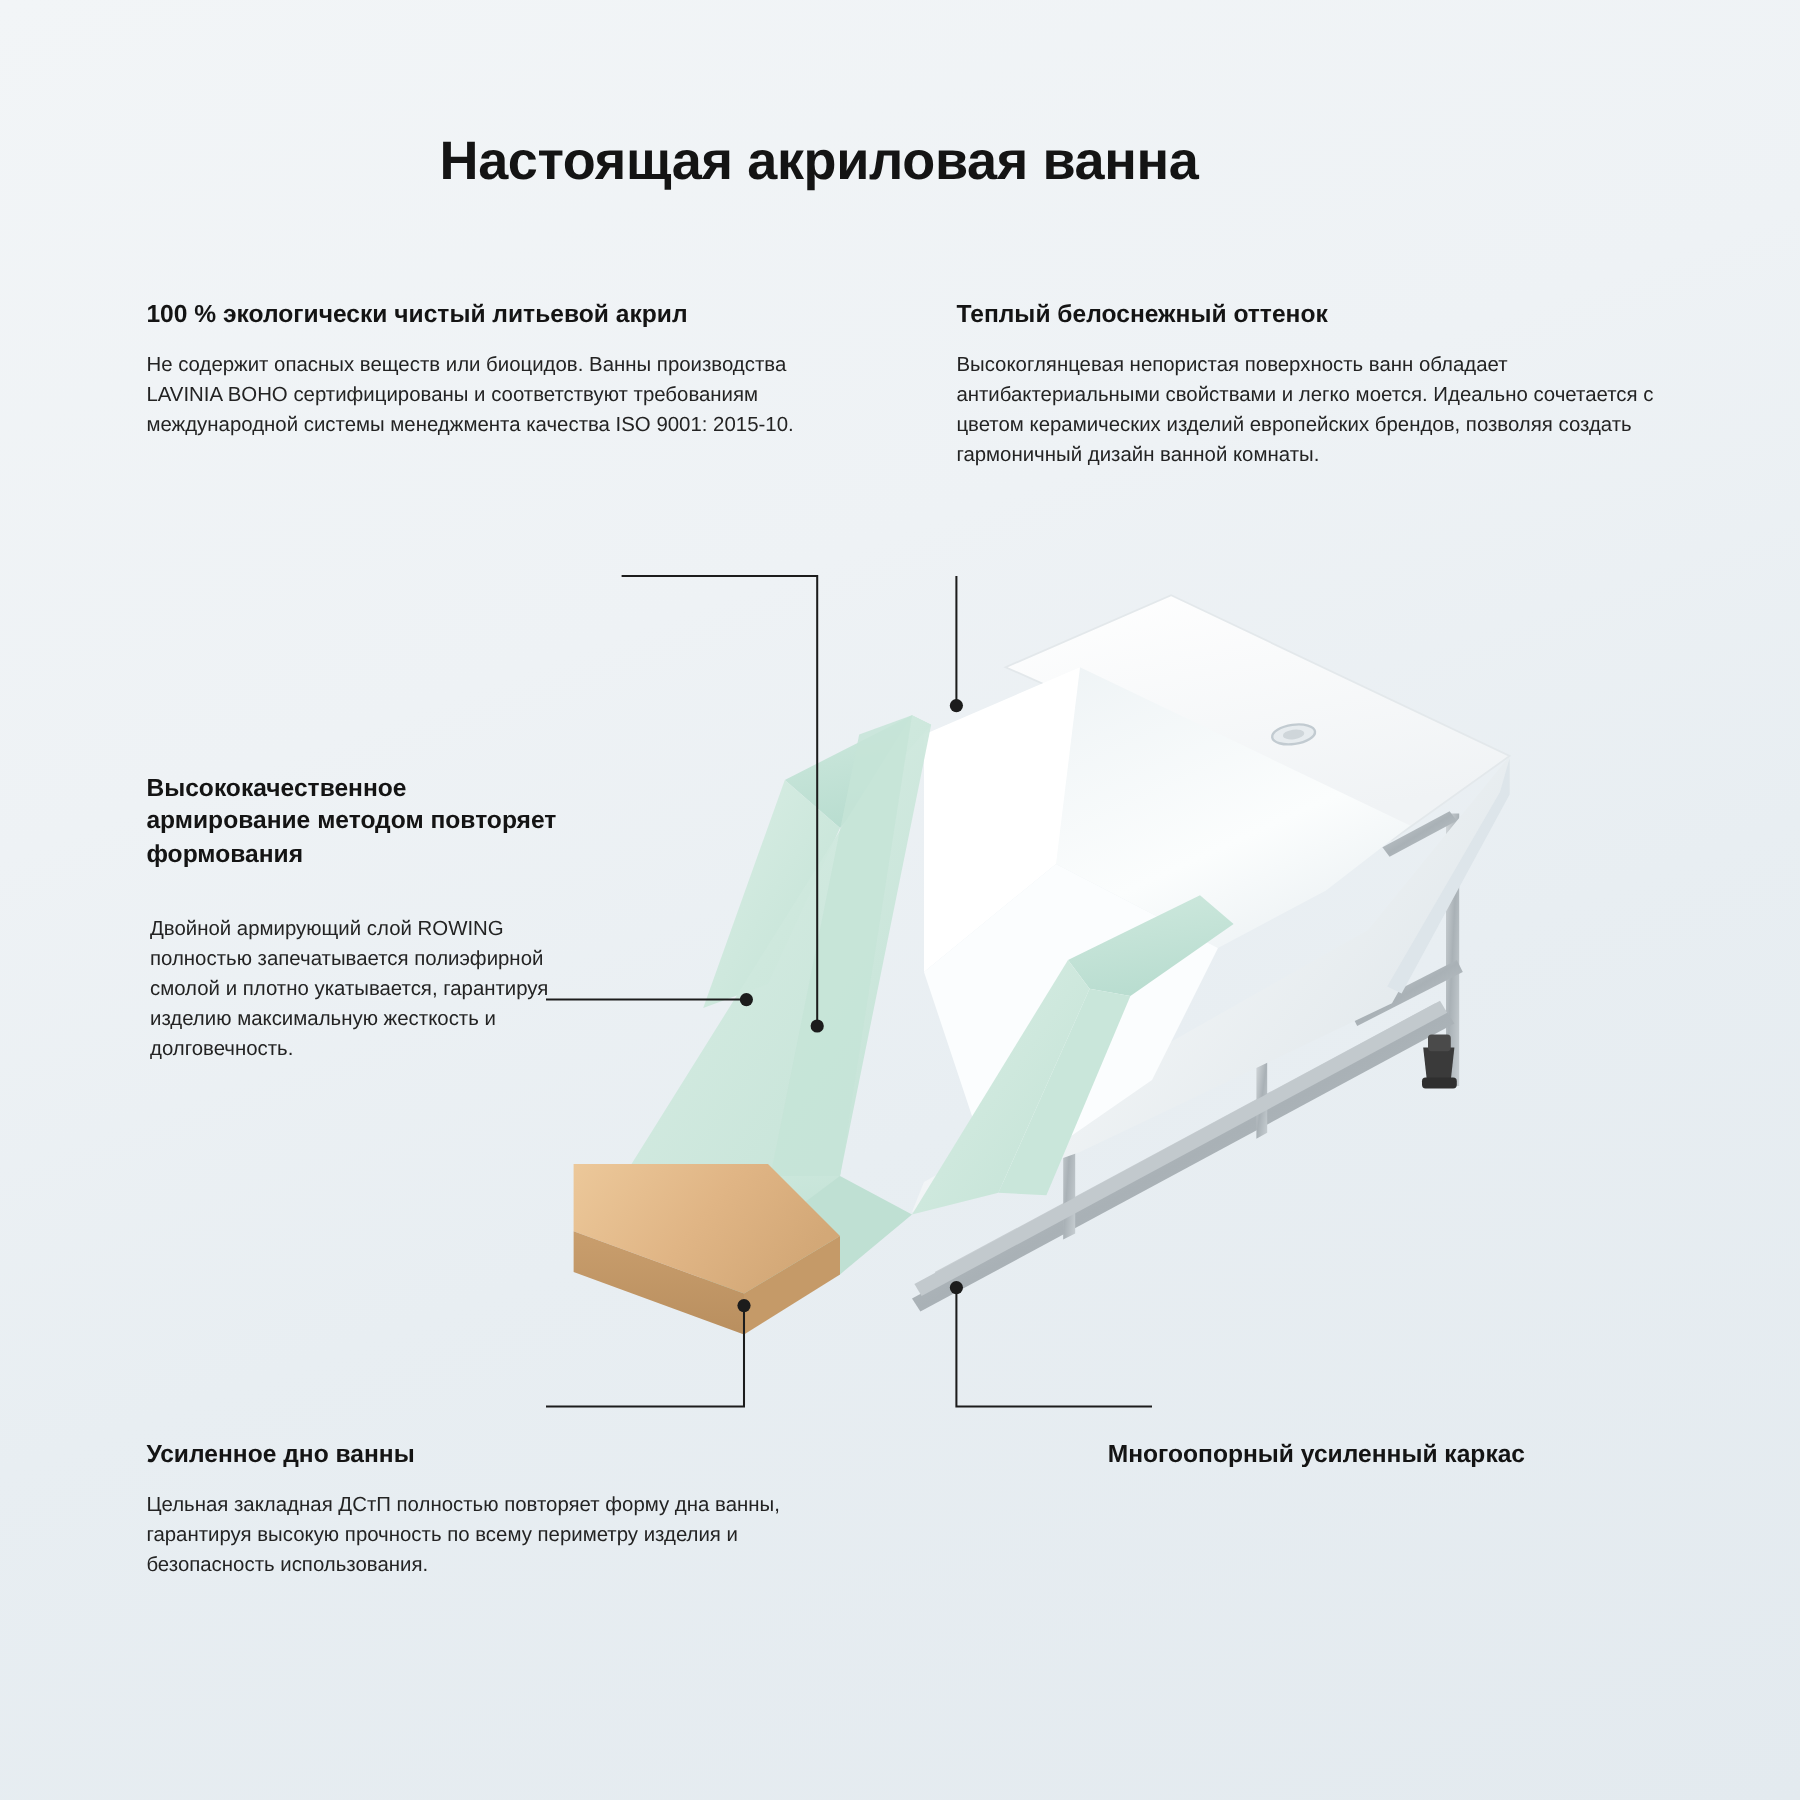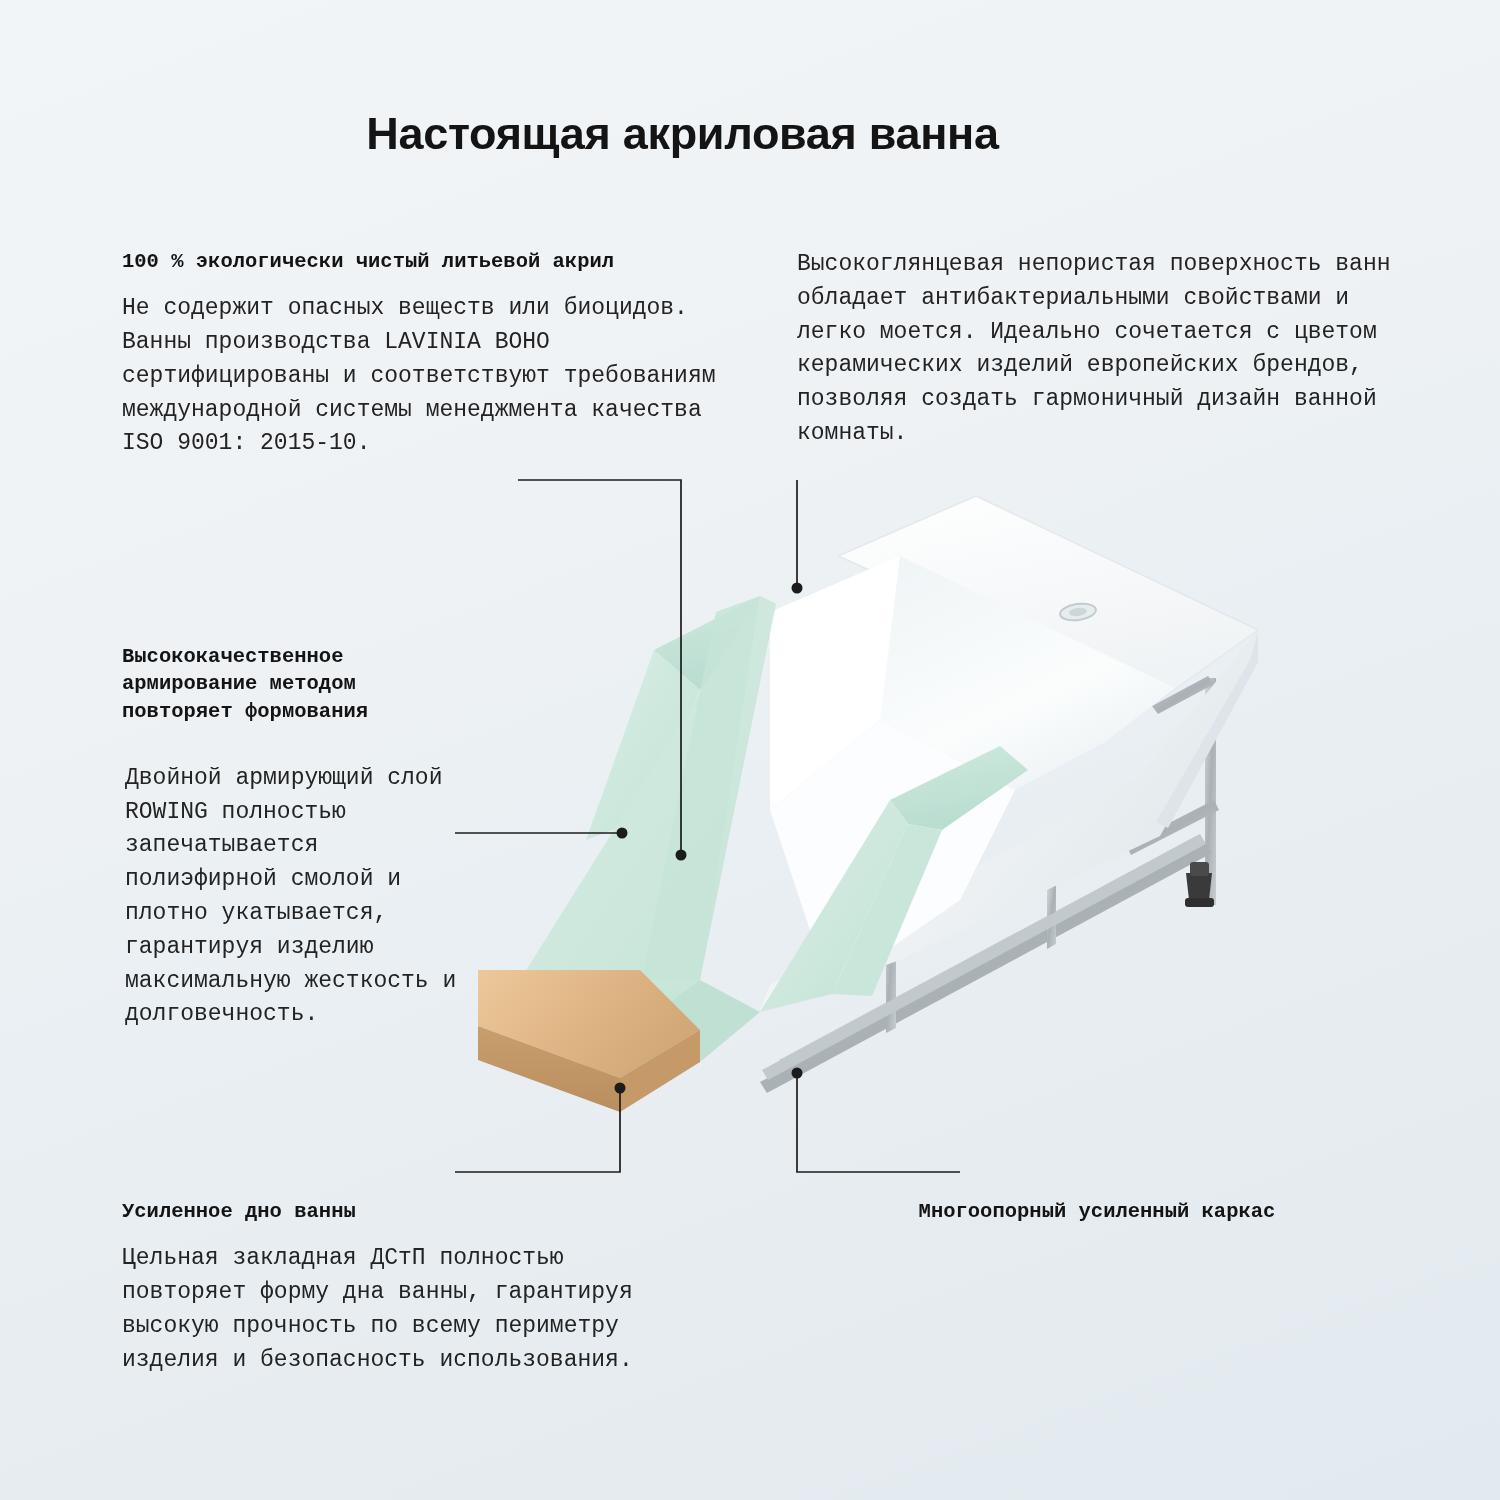--- a/index.html
+++ b/index.html
@@ -25,31 +25,30 @@
     text-align: center;
     font-size: 45px;
     font-weight: bold;
     letter-spacing: -0.3px;
     color: #141414;
   }
 
   
   .feature {
     position: absolute;
-    font-family: Liberation Mono, monospace;
   }
   .feature .f-head {
     font-size: 20.5px;
     font-weight: bold;
     line-height: 1.33;
     color: #141414;
     margin-bottom: 17px;
   }
   .feature .f-body {
-    font-size: 23px;
+    font-size: 17px;
     line-height: 1.47;
     color: #232323;
     font-weight: 400;
   }
 
   #feat-acryl   { left: 122px; top: 248px; width: 600px; }
   #feat-white   { left: 797px; top: 248px; width: 620px; }
   #feat-reinf   { left: 122px; top: 643px; width: 350px; }
   #feat-bottom  { left: 122px; top: 1198px; width: 560px; }
   #feat-frame   { left: 797px; top: 1198px; width: 600px; text-align: center; }
@@ -213,20 +212,21 @@
     <circle cx="797" cy="1073" r="5.5"></circle>
   </g>
 </svg>
 
 <div class="feature" id="feat-acryl">
   <div class="f-head">100 % экологически чистый литьевой акрил</div>
   <div class="f-body">Не содержит опасных веществ или биоцидов. Ванны производства LAVINIA BOHO сертифицированы и соответствуют требованиям международной системы менеджмента качества ISO 9001: 2015-10.</div>
 </div>
 
 <div class="feature" id="feat-white">
+  <div class="f-head">Теплый белоснежный оттенок</div>
   <div class="f-body">Высокоглянцевая непористая поверхность ванн обладает антибактериальными свойствами и легко моется. Идеально сочетается с цветом керамических изделий европейских брендов, позволяя создать гармоничный дизайн ванной комнаты.</div>
 </div>
 
 <div class="feature" id="feat-reinf">
   <div class="f-head">Высококачественное армирование методом повторяет формования</div>
   <div class="f-body">Двойной армирующий слой ROWING полностью запечатывается полиэфирной смолой и плотно укатывается, гарантируя изделию максимальную жесткость и долговечность.</div>
 </div>
 
 <div class="feature" id="feat-bottom">
   <div class="f-head">Усиленное дно ванны</div>

